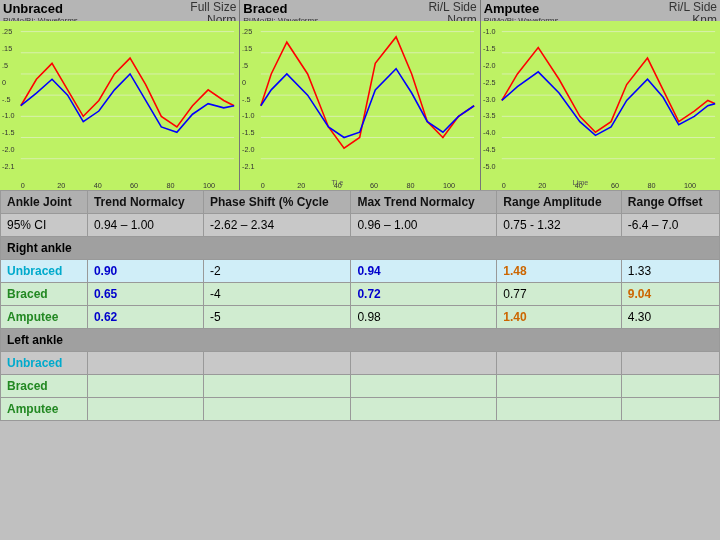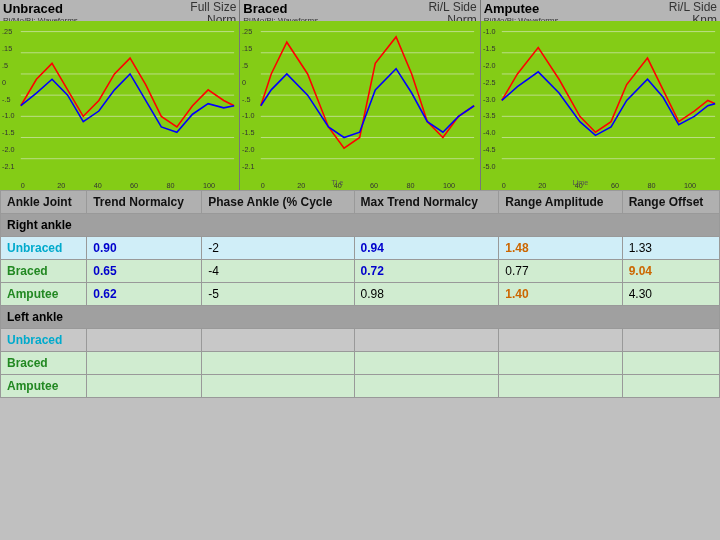--- a/index.html
+++ b/index.html
@@ -91,21 +91,21 @@
 
     .chart-top-right {
       font-size: 12px;
       color: #333;
       text-align: right;
       line-height: 1.1;
     }
 
     .chart-svg-area {
       flex: 1;
-      background: #84cc16;
+      background: #bef264;
     }
 
     svg {
       width: 100%;
       height: 100%;
     }
   </style>
 </head>
 <body>
 
@@ -249,28 +249,36 @@
   </div>
 
 </div>
 
 <div class="table-section">
   <table>
     <thead>
       <tr>
         <th>Ankle Joint</th>
         <th>Trend Normalcy</th>
-        <th>Phase Ankle (% Cycle</th>
+        <th>Phase Shift (% Cycle</th>
         <th>Max Trend Normalcy</th>
         <th>Range Amplitude</th>
         <th>Range Offset</th>
       </tr>
     </thead>
     <tbody>
 
+      <tr class="row-ci">
+        <td>95% CI</td>
+        <td>0.94 – 1.00</td>
+        <td>-2.62 – 2.34</td>
+        <td>0.96 – 1.00</td>
+        <td>0.75 - 1.32</td>
+        <td>-6.4 – 7.0</td>
+      </tr>
 
       <tr class="row-section">
         <td colspan="6">Right ankle</td>
       </tr>
 
       <tr style="background:#d0eef8;">
         <td class="name-unbraced">Unbraced</td>
         <td class="val-highlight">0.90</td>
         <td>-2</td>
         <td class="val-highlight">0.94</td>

